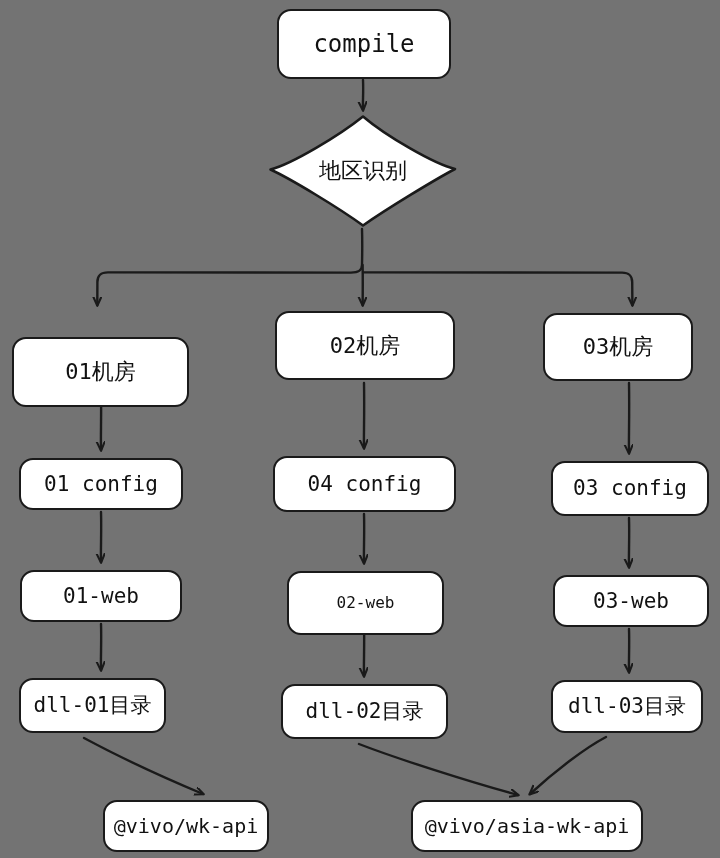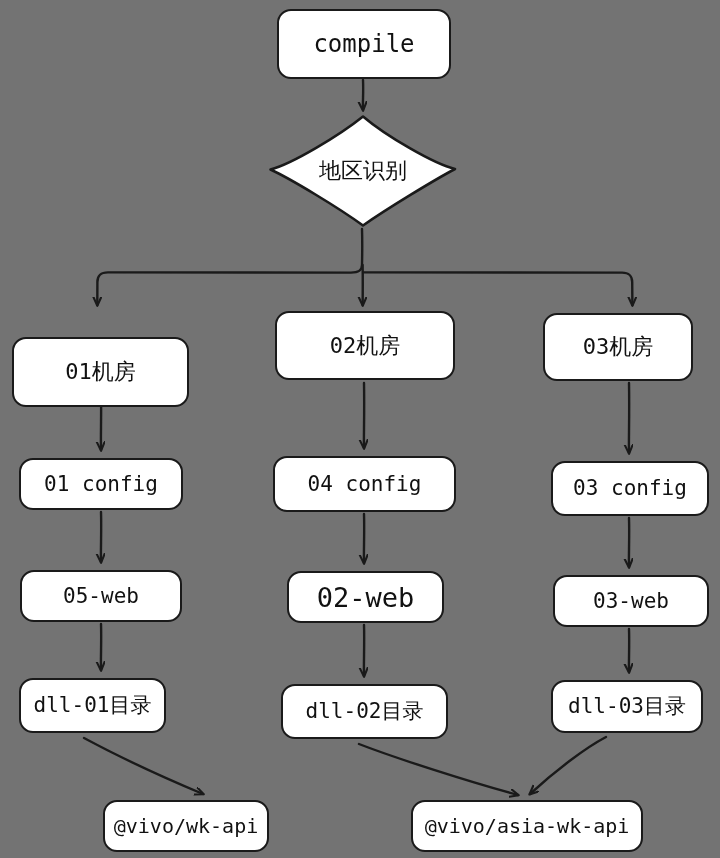--- a/index.html
+++ b/index.html
@@ -42,21 +42,21 @@
     display: block;
   }
   .n-compile   { left: 277px; top: 9px;   width: 174px; height: 70px;  font-size: 24px; }
   .n-room1     { left: 12px;  top: 313px; width: 177px; height: 70px;  font-size: 22px; margin-top: 24px; }
   .n-room2     { left: 275px; top: 311px; width: 180px; height: 69px;  font-size: 22px; }
   .n-room3     { left: 543px; top: 313px; width: 150px; height: 68px;  font-size: 22px; }
   .n-cfg1      { left: 19px;  top: 458px; width: 164px; height: 52px;  font-size: 21px; }
   .n-cfg2      { left: 273px; top: 456px; width: 183px; height: 56px;  font-size: 21px; }
   .n-cfg3      { left: 551px; top: 461px; width: 158px; height: 55px;  font-size: 21px; }
   .n-web1      { left: 20px;  top: 570px; width: 162px; height: 52px;  font-size: 21px; }
-  .n-web2      { left: 287px; top: 571px; width: 157px; height: 52px;  font-size: 27px; }
+  .n-web2      { left: 287px; top: 571px; width: 157px; height: 64px;  font-size: 16px; }
   .n-web3      { left: 553px; top: 575px; width: 156px; height: 52px;  font-size: 21px; }
   .n-dll1      { left: 19px;  top: 678px; width: 147px; height: 55px;  font-size: 21px; }
   .n-dll2      { left: 281px; top: 684px; width: 167px; height: 55px;  font-size: 21px; }
   .n-dll3      { left: 551px; top: 680px; width: 152px; height: 53px;  font-size: 21px; }
   .n-wkapi     { left: 103px; top: 800px; width: 166px; height: 52px;  font-size: 20px; }
   .n-asiaapi   { left: 411px; top: 800px; width: 232px; height: 52px;  font-size: 20px; }
 
   .n-room1 .node-label,
   .n-room2 .node-label,
   .n-room3 .node-label,
@@ -158,21 +158,21 @@
     <span class="node-label">01 config</span>
   </div>
   <div class="node n-cfg2">
     <span class="node-label">04 config</span>
   </div>
   <div class="node n-cfg3">
     <span class="node-label">03 config</span>
   </div>
 
   <div class="node n-web1">
-    <span class="node-label">05-web</span>
+    <span class="node-label">01-web</span>
   </div>
   <div class="node n-web2">
     <span class="node-label">02-web</span>
   </div>
   <div class="node n-web3">
     <span class="node-label">03-web</span>
   </div>
 
   <div class="node n-dll1">
     <span class="node-label">dll-01目录</span>

